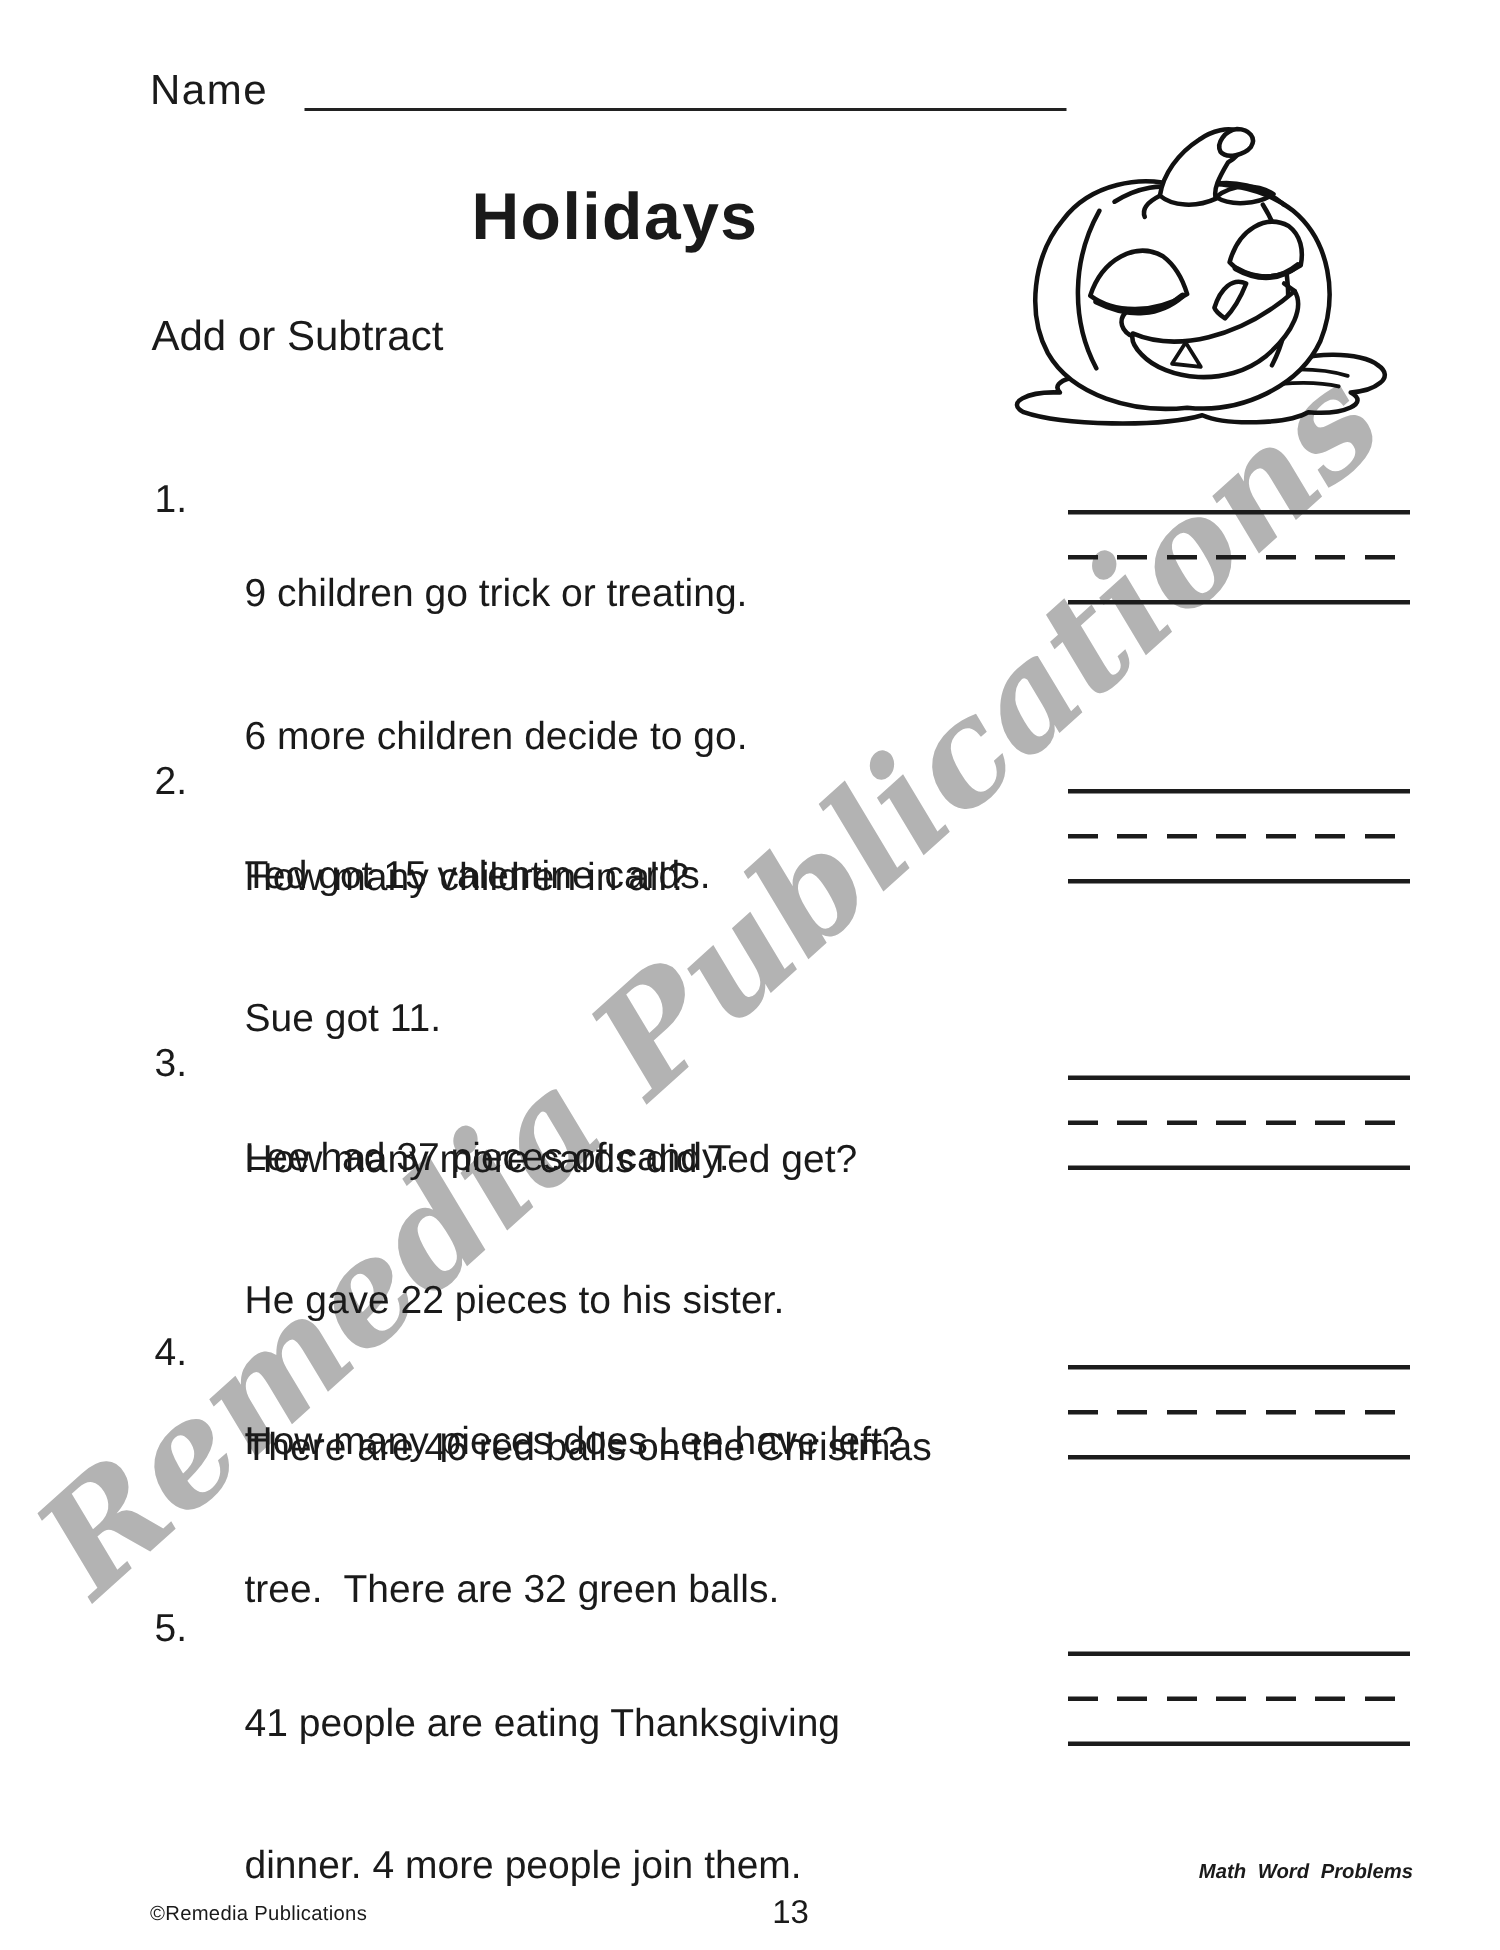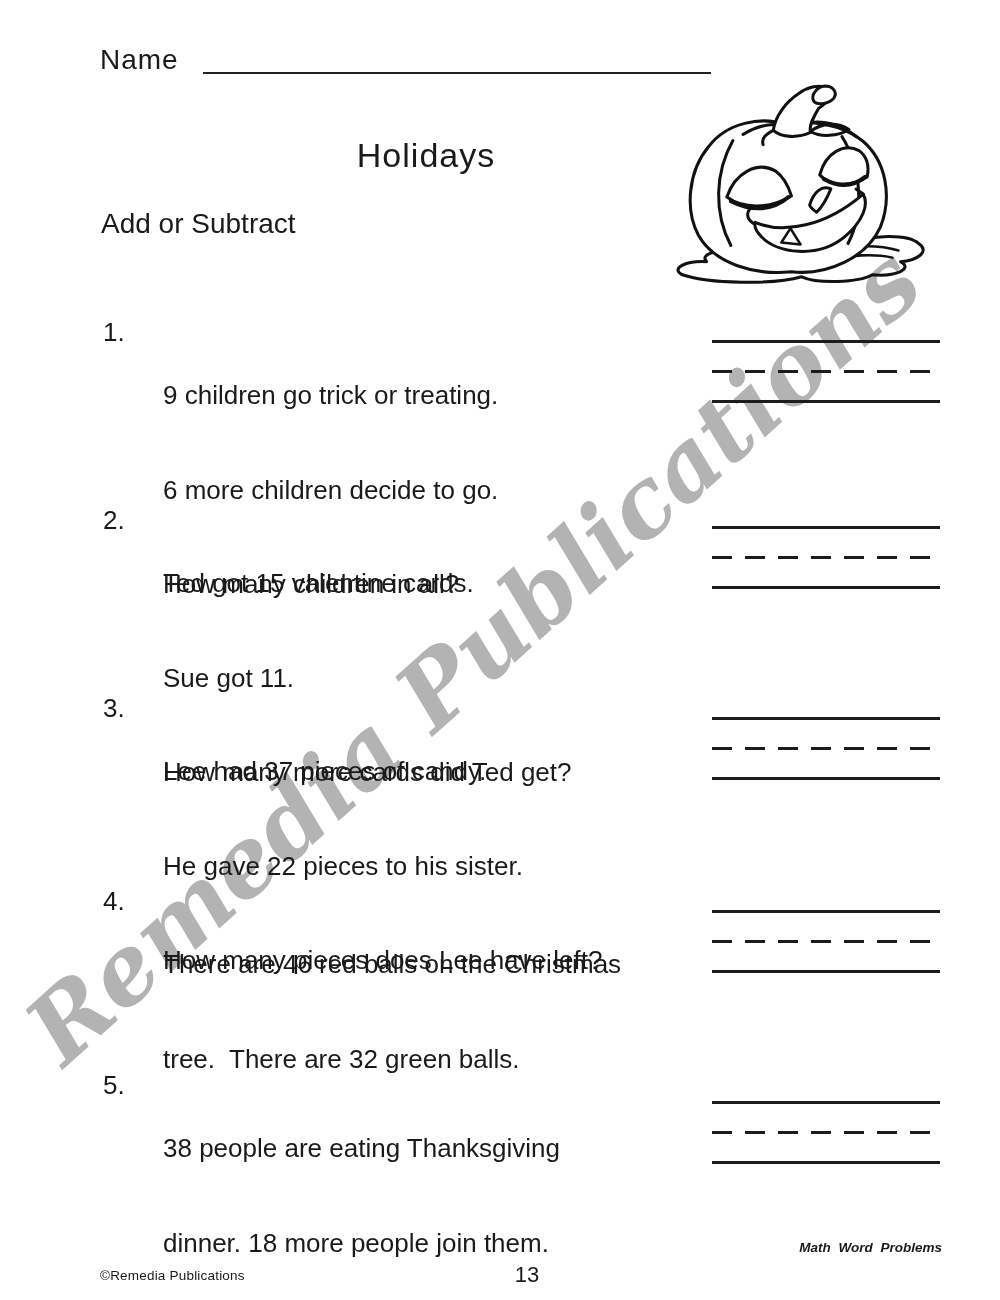--- a/index.html
+++ b/index.html
@@ -22,21 +22,21 @@
     font-style:italic;font-weight:bold;
     font-size:95px;
     white-space:nowrap;
     z-index:0;
     user-select:none;
   }
   
   .name-label{position:absolute;left:100px;top:44px;font-size:28px;letter-spacing:1px;}
   .name-line{position:absolute;left:203px;top:72px;width:508px;height:2px;background:#222;}
   .page-title{position:absolute;left:410px;top:120px;transform:translateX(-50%);
-    font-size:34px;font-weight:normal;letter-spacing:1px;margin:16px;}
+    font-size:44px;font-weight:bold;letter-spacing:1px;margin:0;}
   .subtitle{position:absolute;left:101px;top:208px;font-size:28px;}
   
   .problem{position:absolute;left:0;width:712px;font-size:26px;line-height:31.5px;}
   .problem .num{position:absolute;left:103px;top:0;}
   .problem .ptext{position:absolute;left:163px;top:0;width:545px;white-space:pre-wrap;}
   
   .answers{position:absolute;left:712px;width:228px;}
   .answers .ln{height:3px;background:#1c1c1c;}
   .answers .ln + .ln{margin-top:27px;}
   .answers .ln.dashed{
@@ -151,22 +151,22 @@
     </div>
     <div class="answers" style="top:910px">
       <div class="ln"></div>
       <div class="ln dashed"></div>
       <div class="ln"></div>
     </div>
 
     <div class="problem" style="top:1070px">
       <span class="num">5.</span>
       <div class="ptext">
-        <div>38 people are eating Thanksgiving</div>
-        <div>dinner. 18 more people join them.</div>
+        <div>41 people are eating Thanksgiving</div>
+        <div>dinner. 4 more people join them.</div>
         
       </div>
     </div>
     <div class="answers" style="top:1101px">
       <div class="ln"></div>
       <div class="ln dashed"></div>
       <div class="ln"></div>
     </div>
 
     <div class="footer-left">©Remedia Publications</div>

